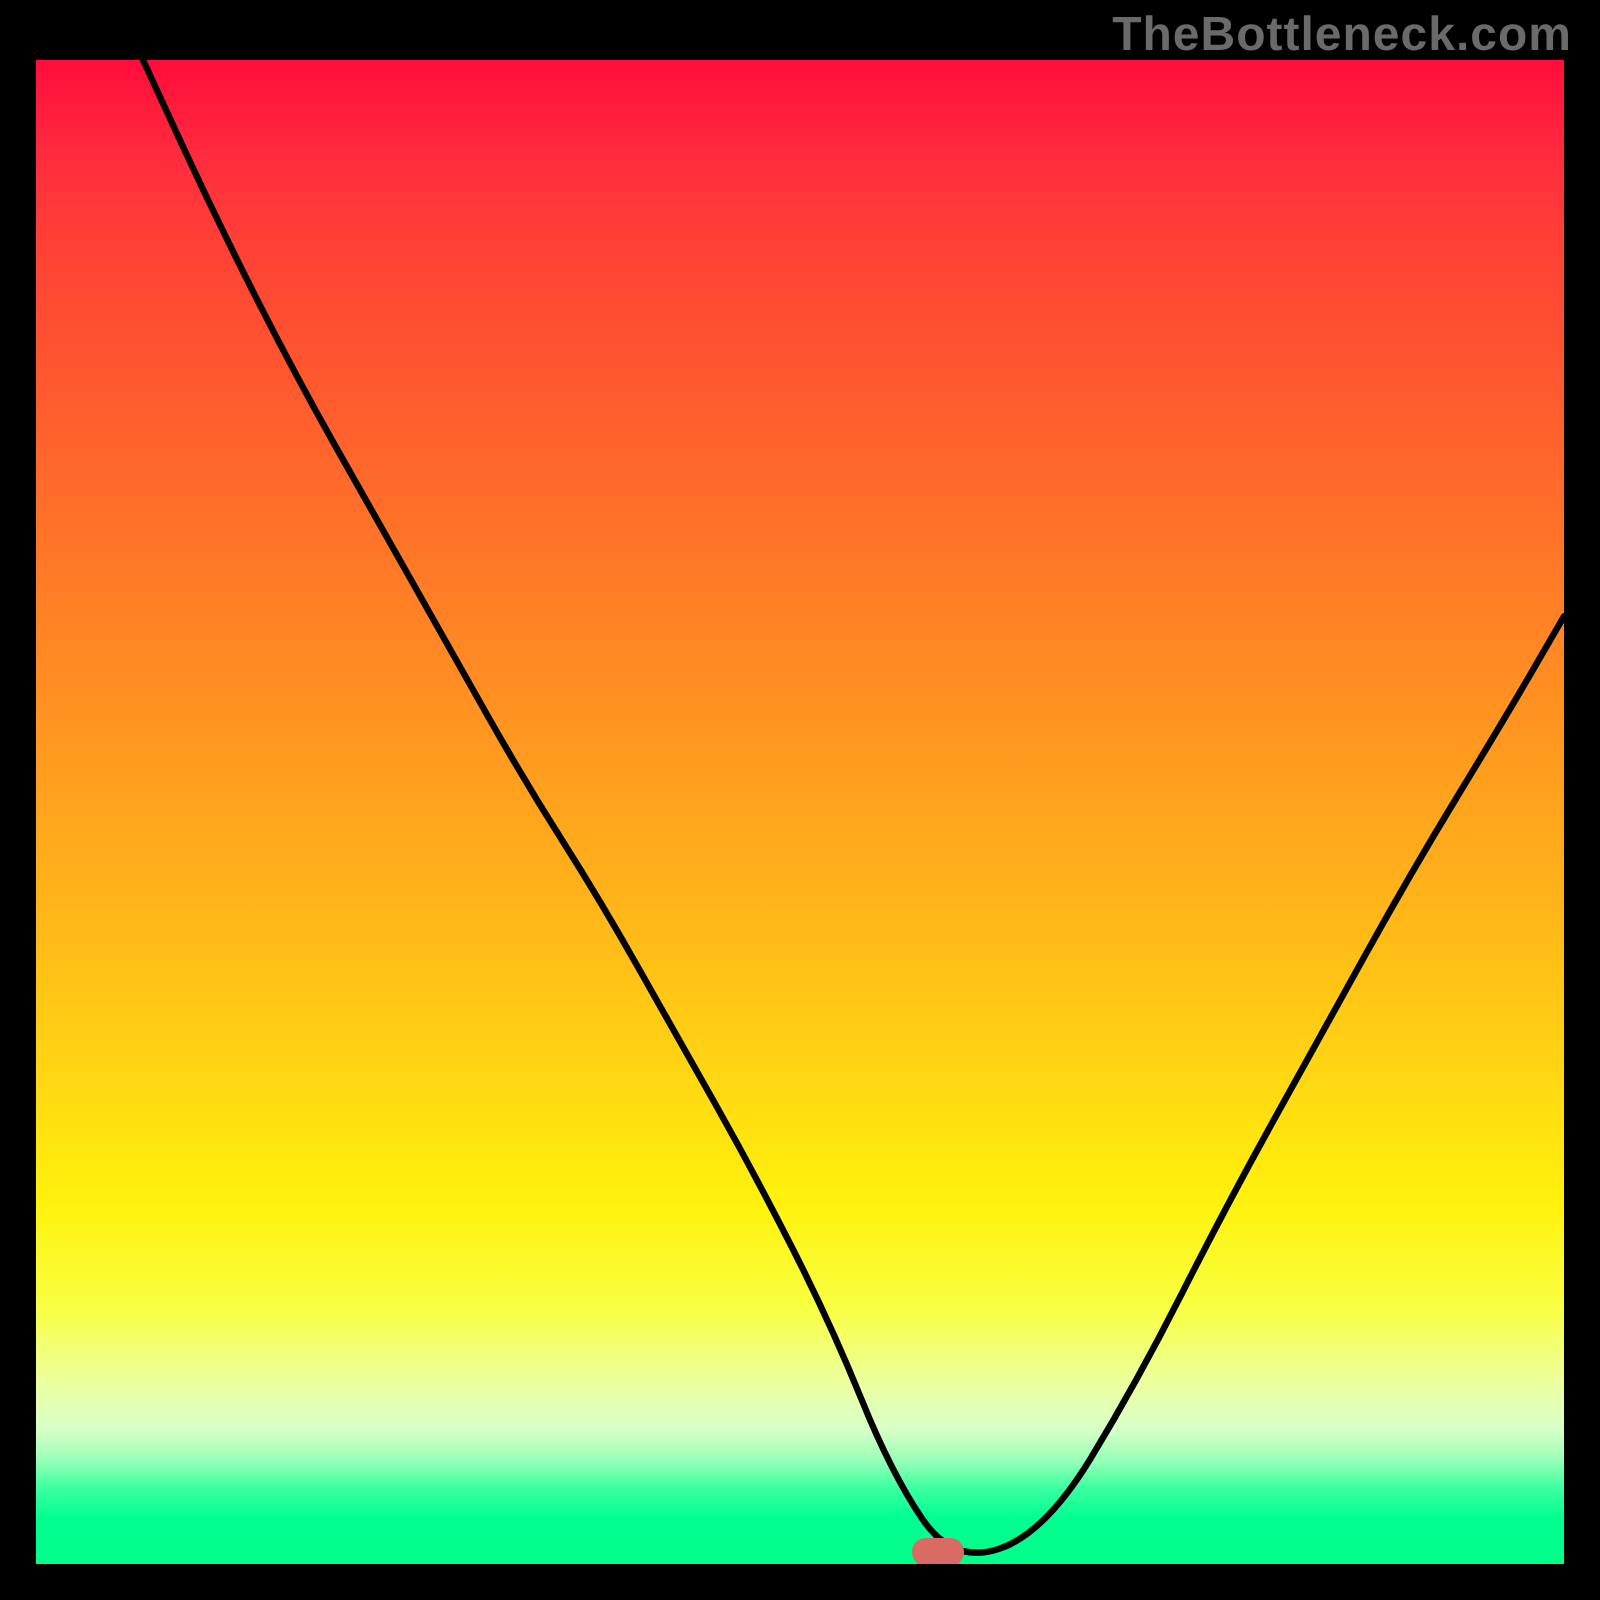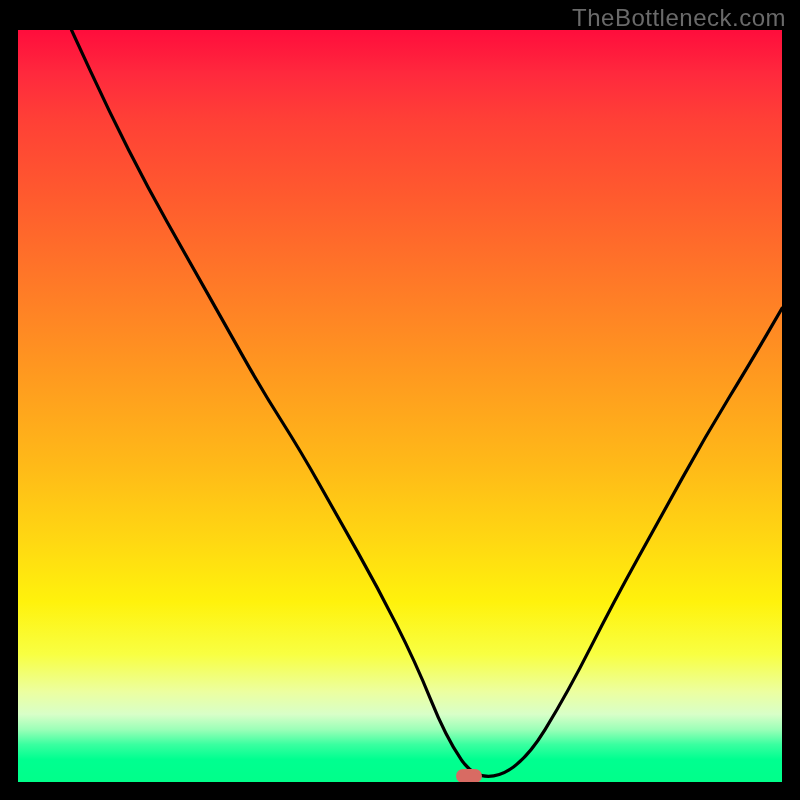--- a/index.html
+++ b/index.html
@@ -16,21 +16,21 @@
     width: 800px;
     height: 800px;
     background: #000;
   }
   .watermark {
     position: absolute;
     top: 4px;
     right: 14px;
     color: #6a6a6a;
     font-size: 24px;
-    font-weight: 400;
+    font-weight: 700;
     letter-spacing: 0.5px;
     z-index: 5;
     user-select: none;
   }
   .plot-area {
     position: absolute;
     left: 18px;
     top: 30px;
     width: 764px;
     height: 752px;

